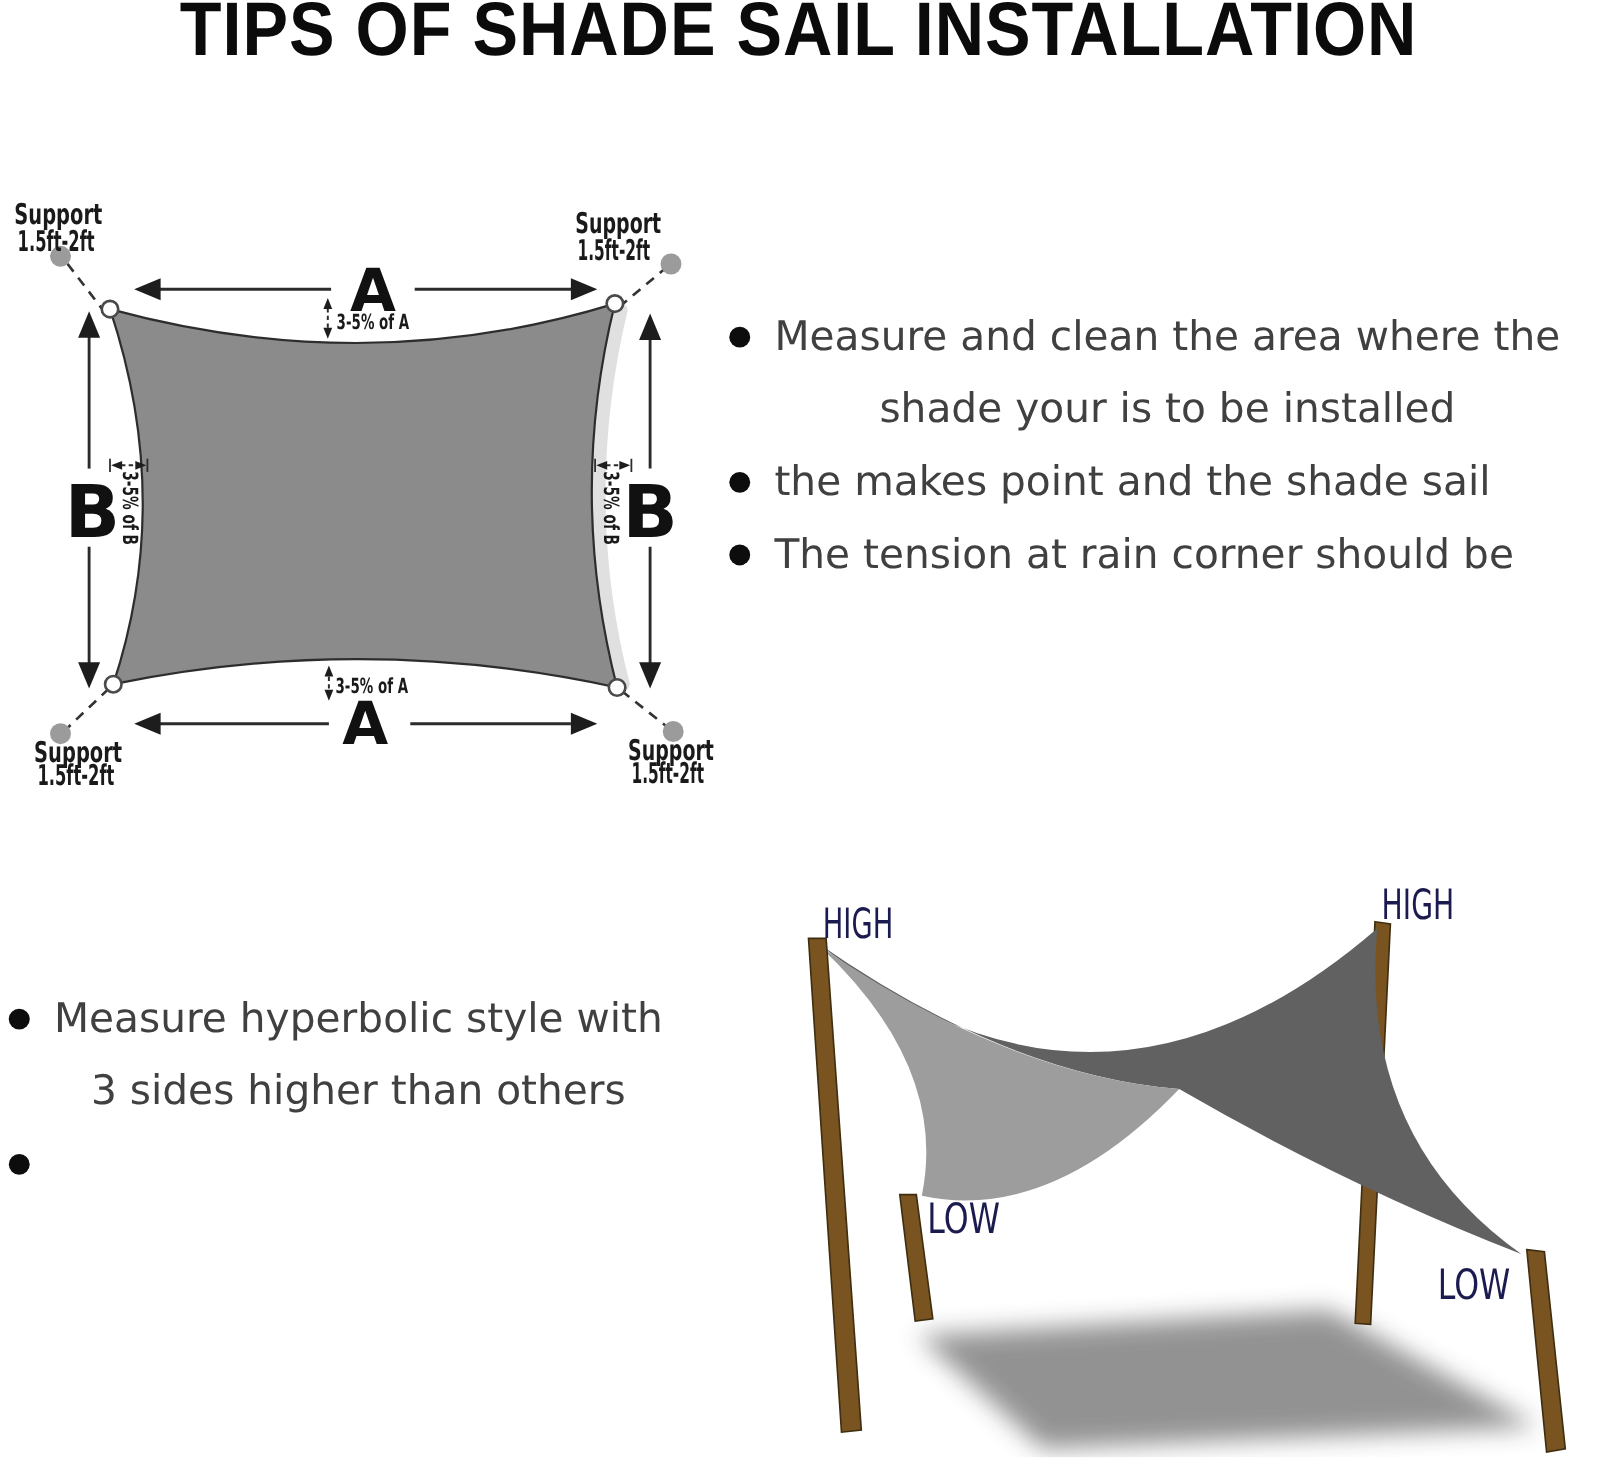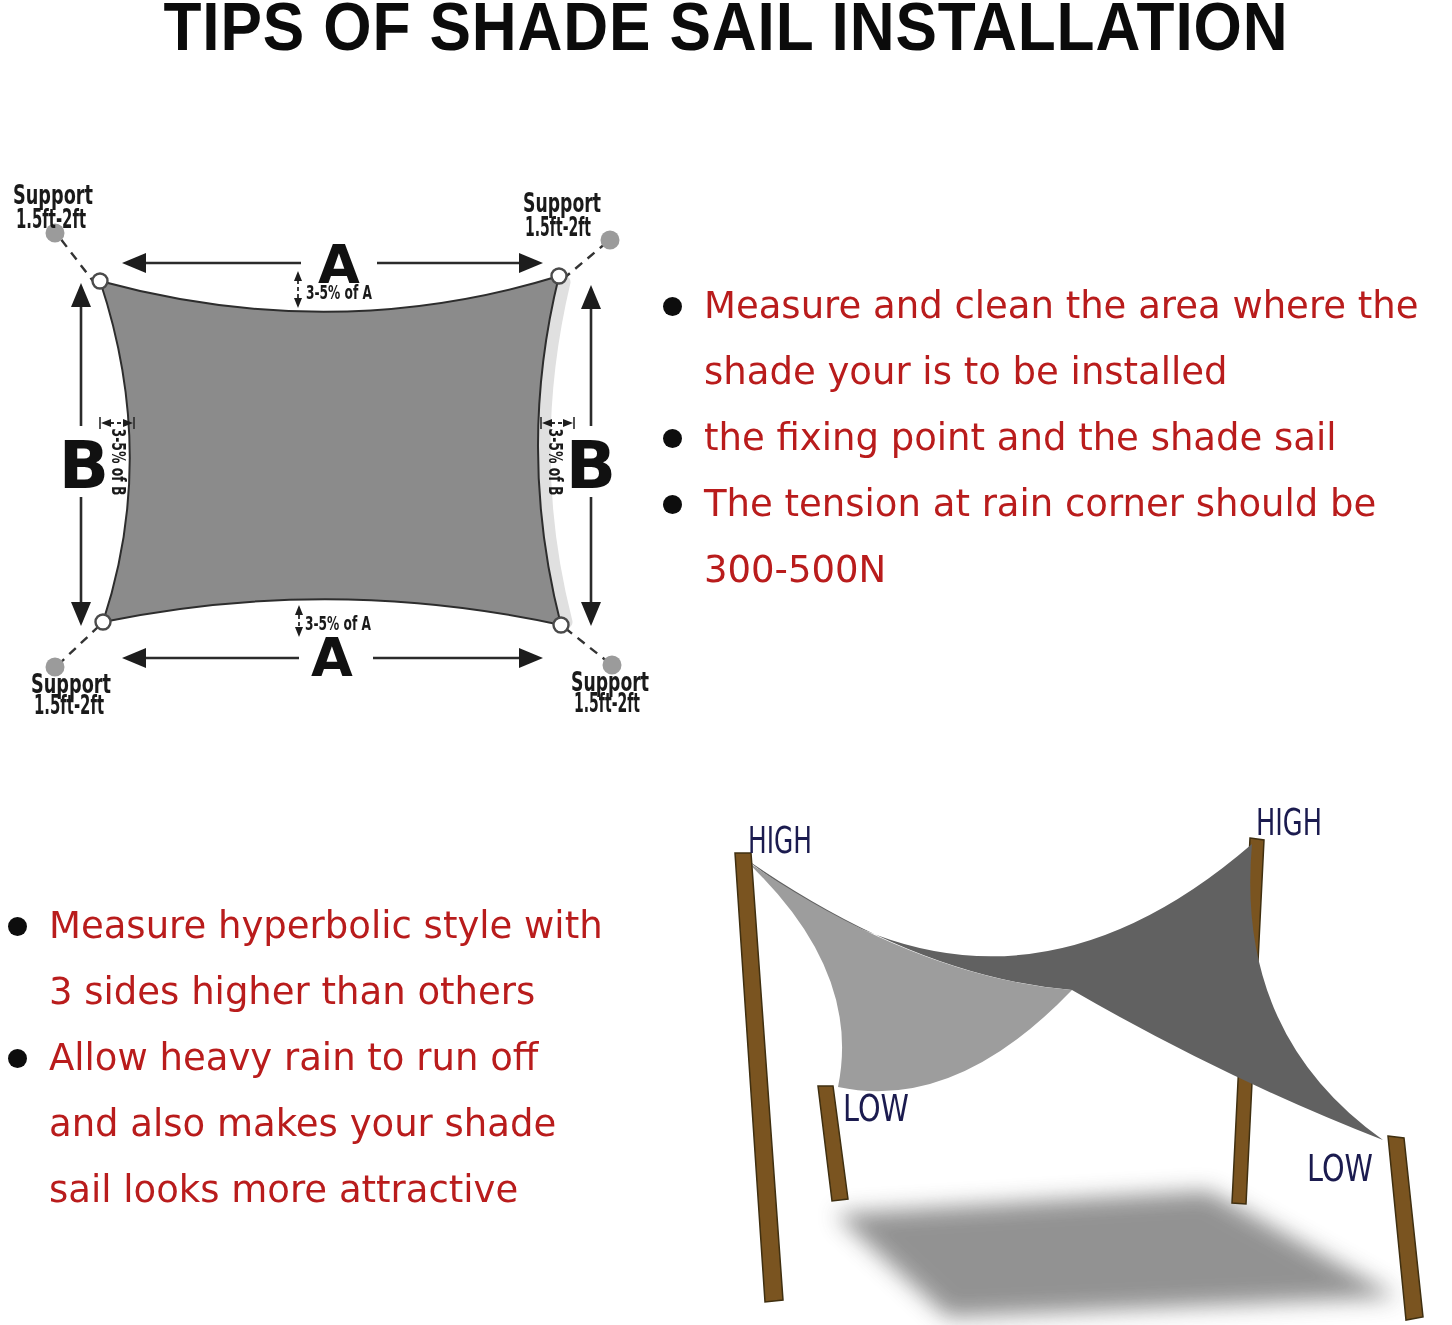--- a/index.html
+++ b/index.html
@@ -1,21 +1,21 @@
 <!DOCTYPE html>
 <html><head>
 <meta charset="utf-8">
 <style>
   html,body{margin:0;padding:0;background:#ffffff;}
   .page{position:relative;width:1452px;height:1325px;background:#fff;overflow:hidden;
         font-family:"DejaVu Sans",sans-serif;text-decoration:underline;}
   .title{position:absolute;top:-6px;left:0;width:100%;text-align:center;
          font-family:"Liberation Sans",sans-serif;font-weight:700;font-size:69px;
          line-height:66px;letter-spacing:1px;color:#0b0b0b;transform:scaleX(.9);}
-  .tips{position:absolute;color:#b91c1c;font-size:37px;line-height:66px;}
+  .tips{position:absolute;color:#404040;font-size:37px;line-height:66px;text-align:center;}
   .tip{display:flex;align-items:flex-start;}
   .dot{flex:0 0 auto;width:19px;height:19px;border-radius:50%;background:#0d0d0d;margin-top:24px;}
   .lines{margin-left:22px;white-space:nowrap;}
   #tips-right{left:663px;top:273px;}
   #tips-left{left:8px;top:893px;}
   svg{position:absolute;}
   #diagram{left:0;top:170px;}
   #illus{left:640px;top:790px;}
   .dimline{stroke:#2b2b2b;stroke-width:2.6;}
   .dimhead{fill:#1d1d1d;}
@@ -140,47 +140,41 @@
     <div class="tip">
       <span class="dot"></span>
       <div class="lines">
         <div>Measure and clean the area where the</div>
         <div>shade your is to be installed</div>
       </div>
     </div>
     <div class="tip">
       <span class="dot"></span>
       <div class="lines">
-        <div>the fixing point and the shade sail</div>
+        <div>the makes point and the shade sail</div>
       </div>
     </div>
     <div class="tip">
       <span class="dot"></span>
       <div class="lines">
         <div>The tension at rain corner should be</div>
-        <div>300-500N</div>
       </div>
     </div>
   </div>
 
   <div class="tips" id="tips-left">
     <div class="tip">
       <span class="dot"></span>
       <div class="lines">
         <div>Measure hyperbolic style with</div>
         <div>3 sides higher than others</div>
       </div>
     </div>
     <div class="tip">
       <span class="dot"></span>
-      <div class="lines">
-        <div>Allow heavy rain to run off</div>
-        <div>and also makes your shade</div>
-        <div>sail looks more attractive</div>
-      </div>
     </div>
   </div>
 
   <svg id="illus" width="812" height="535" viewBox="640 790 812 535">
     <defs>
       <filter id="soft" x="-40%" y="-40%" width="180%" height="180%">
         <feGaussianBlur stdDeviation="11"></feGaussianBlur>
       </filter>
     </defs>
 

